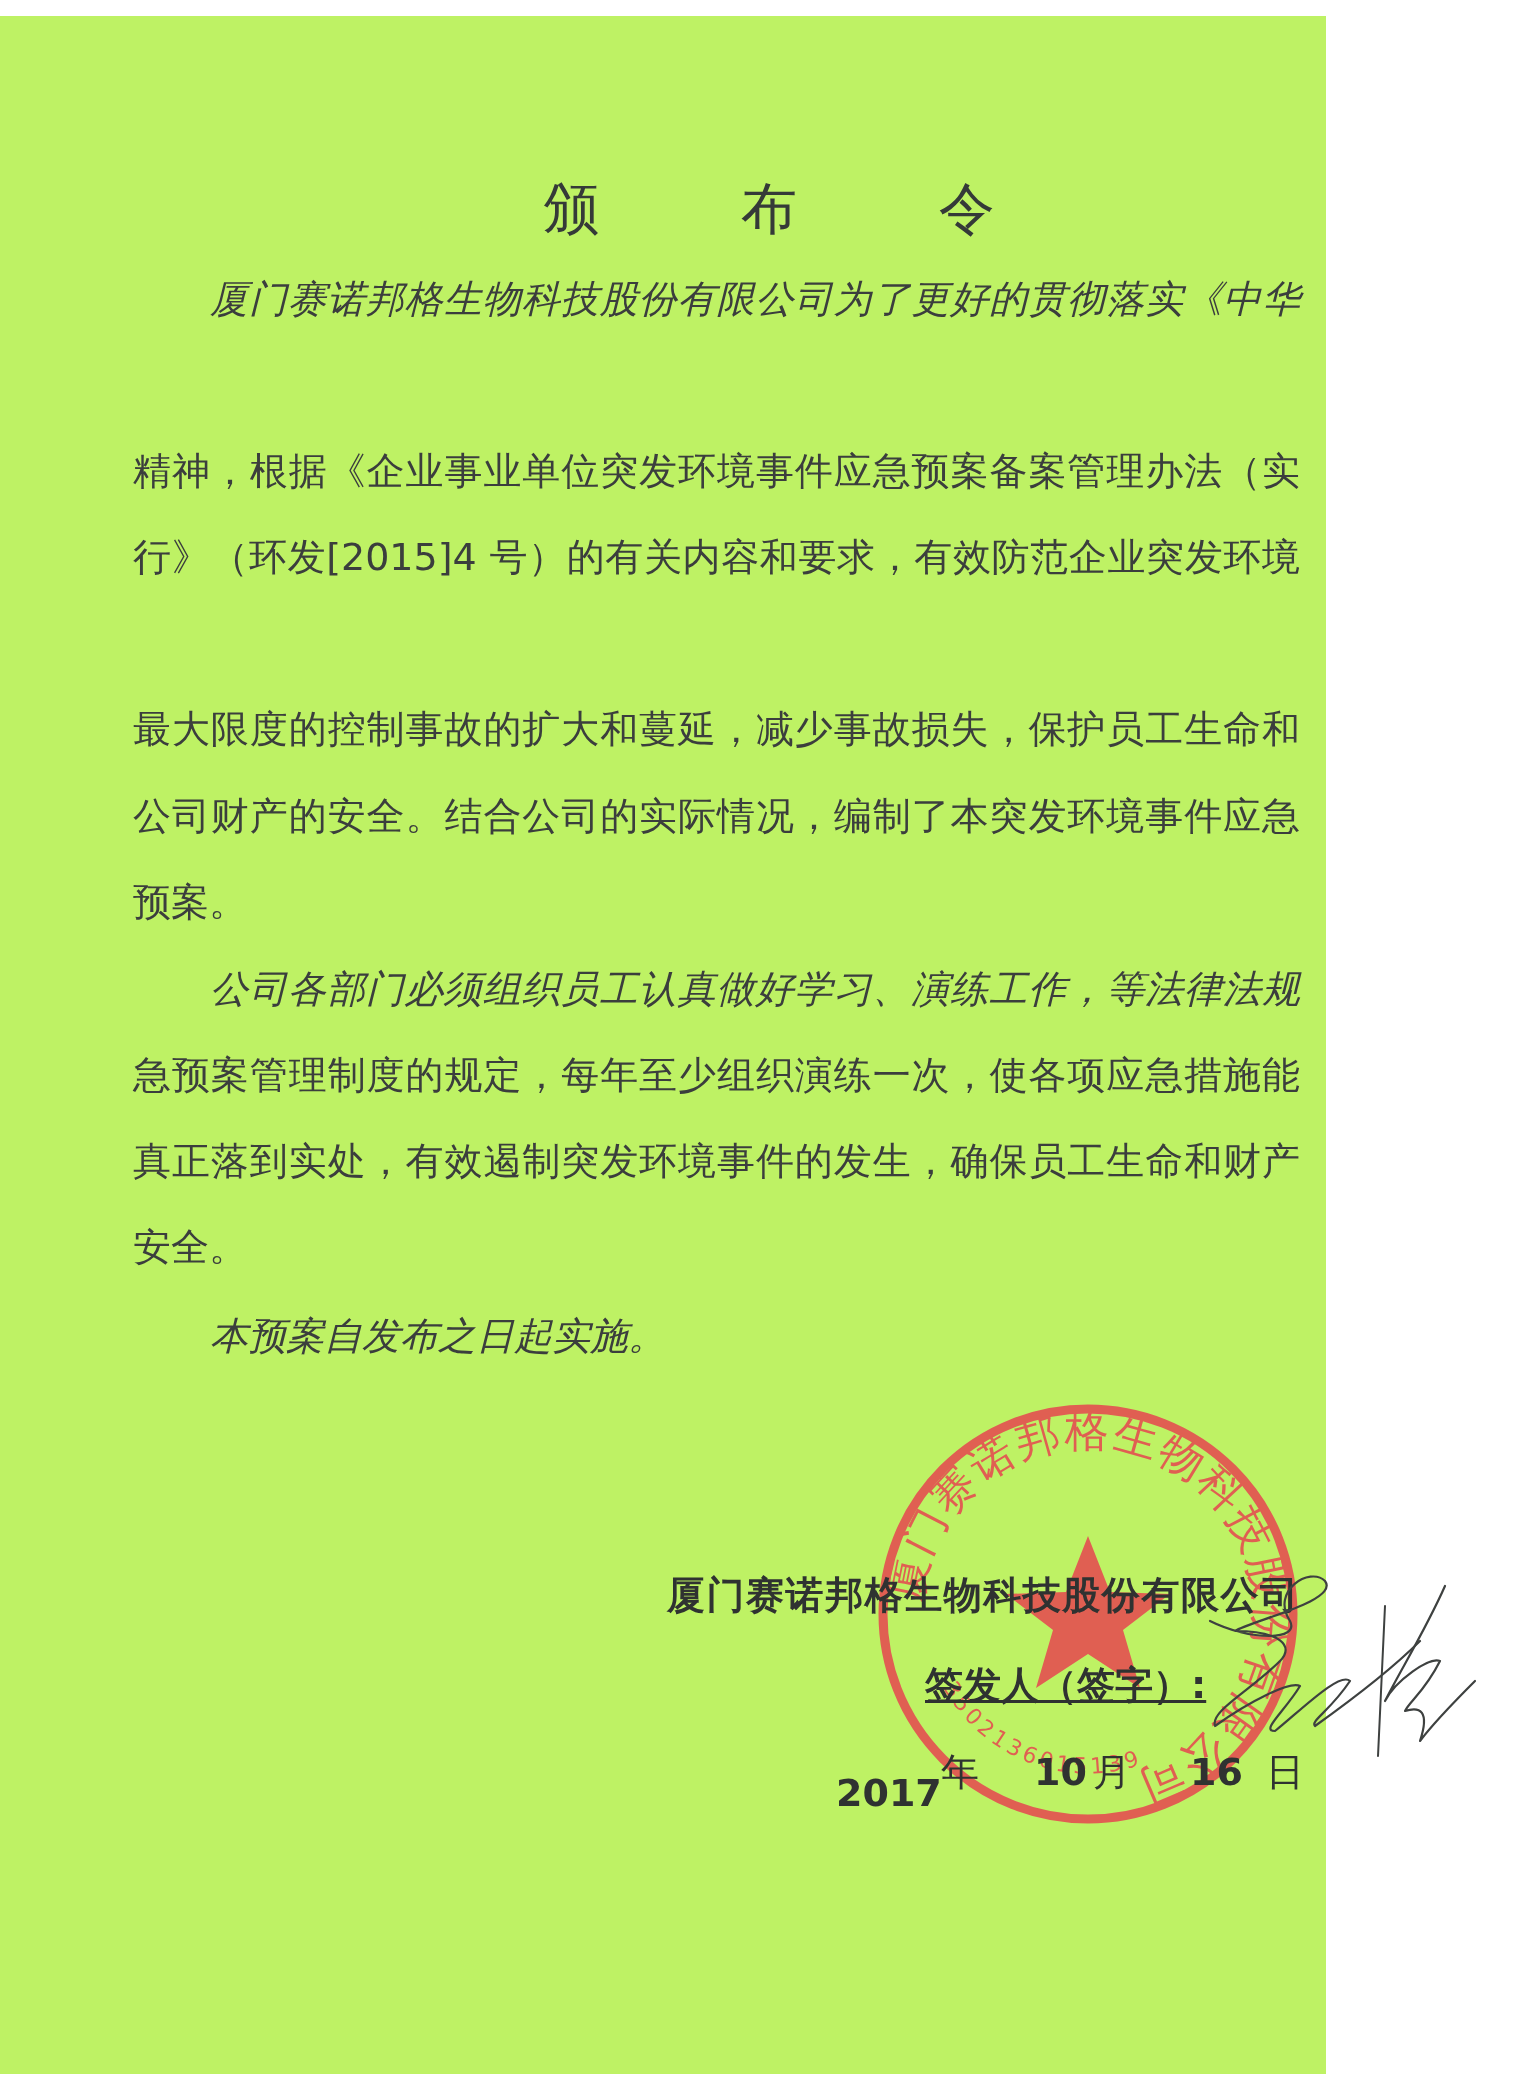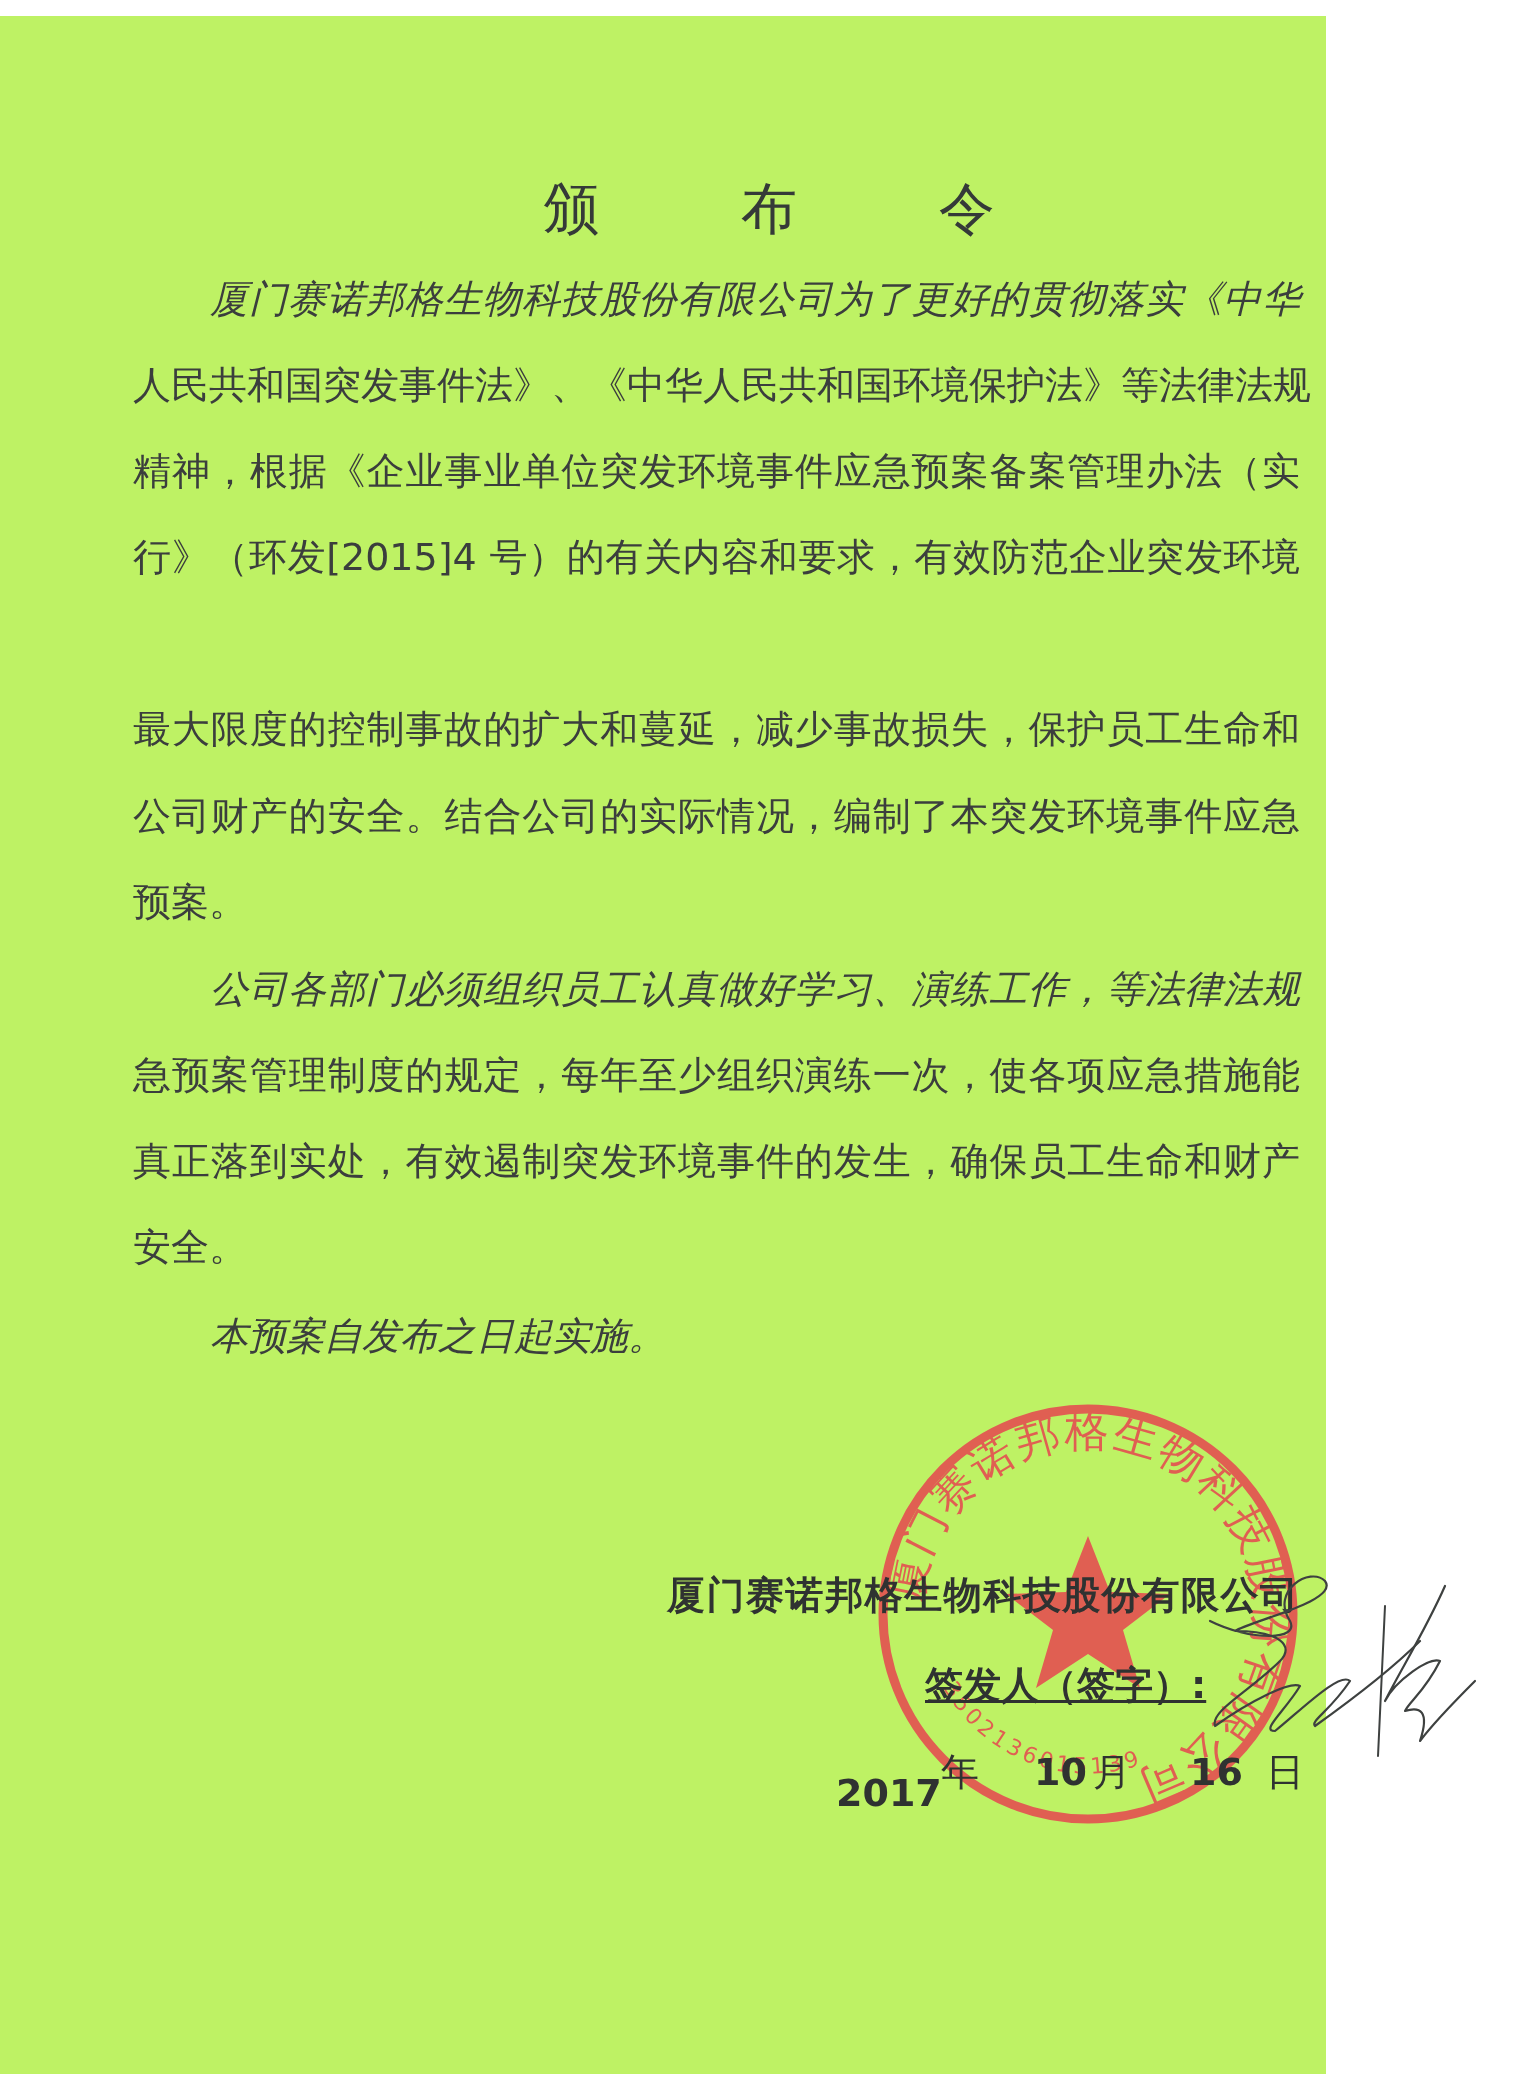--- a/index.html
+++ b/index.html
@@ -121,21 +121,20 @@
     }
   </style>
 </head>
 <body>
 
 <div class="page">
 
   <div class="title">颁 布 令</div>
 
   <div class="line indent" style="top:260px">厦门赛诺邦格生物科技股份有限公司为了更好的贯彻落实《中华</div>
-  <div class="line" style="top:346px">人民共和国突发事件法》、《中华人民共和国环境保护法》等法律法规</div>
   <div class="line" style="top:432px">精神，根据《企业事业单位突发环境事件应急预案备案管理办法（实</div>
   <div class="line" style="top:518px">行》（环发[2015]4 号）的有关内容和要求，有效防范企业突发环境</div>
   <div class="line" style="top:690px">最大限度的控制事故的扩大和蔓延，减少事故损失，保护员工生命和</div>
   <div class="line" style="top:777px">公司财产的安全。结合公司的实际情况，编制了本突发环境事件应急</div>
   <div class="line short" style="top:863px">预案。</div>
 
   <div class="line indent" style="top:950px">公司各部门必须组织员工认真做好学习、演练工作，等法律法规</div>
   <div class="line" style="top:1036px">急预案管理制度的规定，每年至少组织演练一次，使各项应急措施能</div>
   <div class="line" style="top:1122px">真正落到实处，有效遏制突发环境事件的发生，确保员工生命和财产</div>
   <div class="line short" style="top:1208px">安全。</div>

